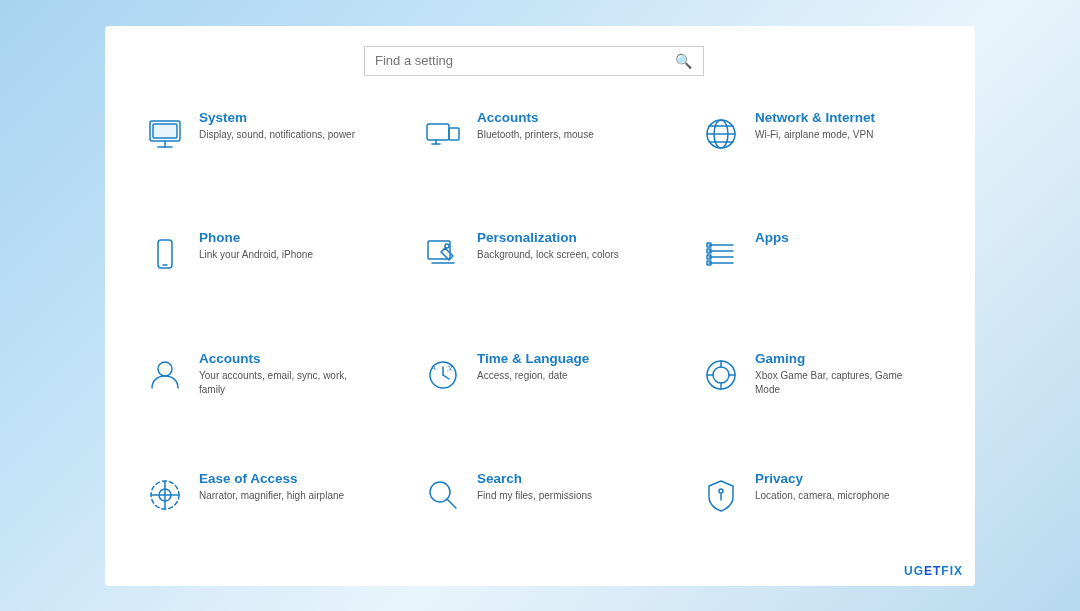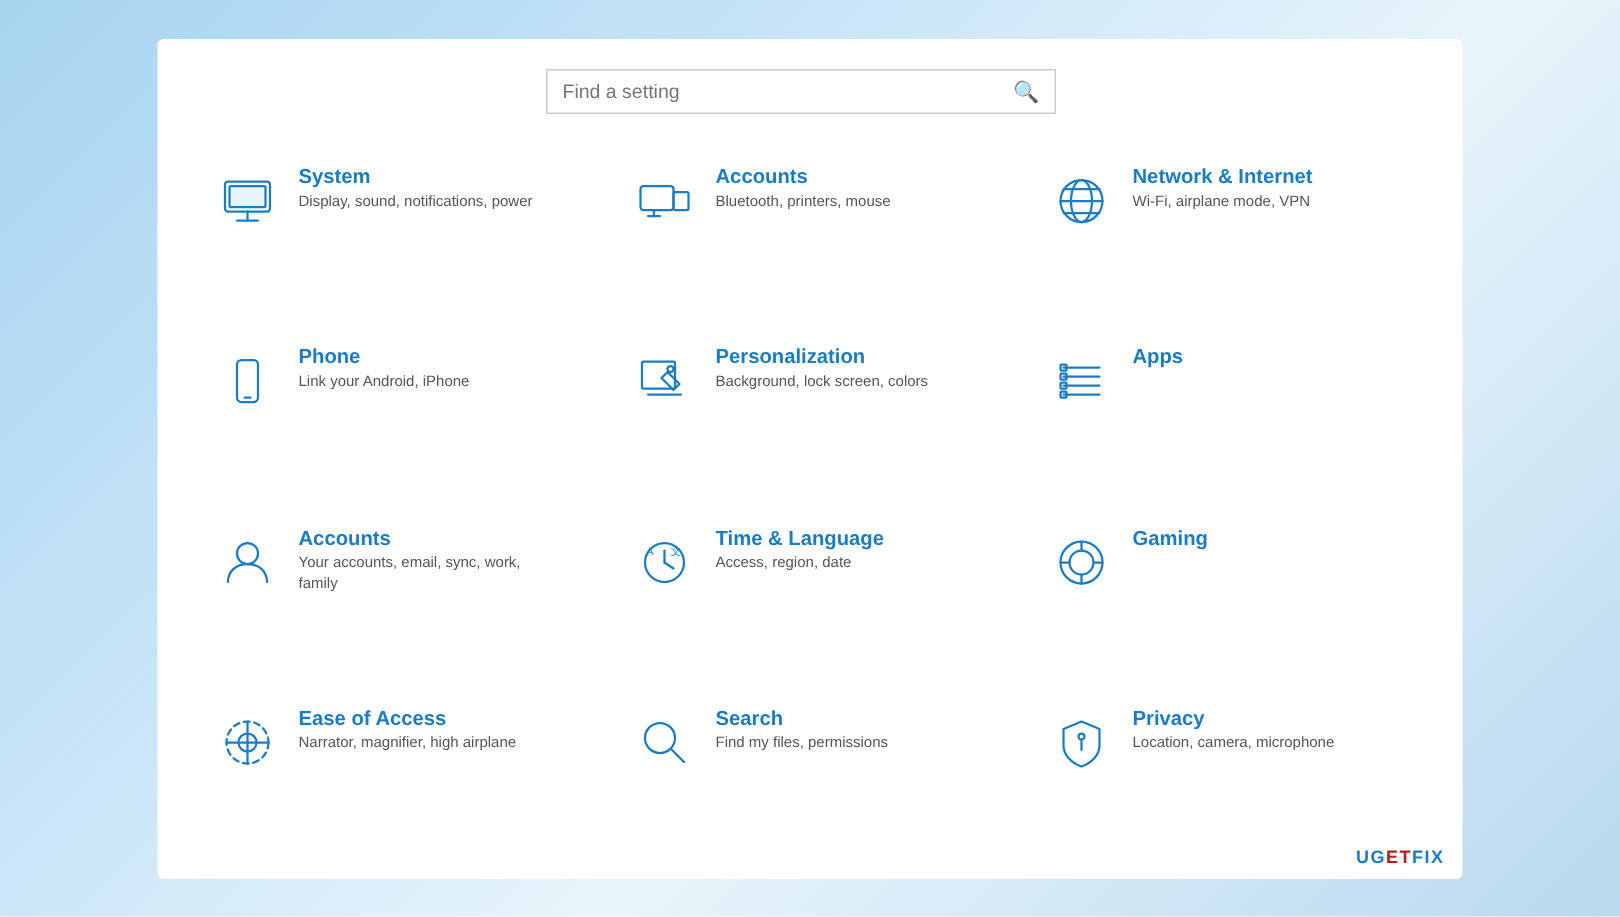--- a/index.html
+++ b/index.html
@@ -110,21 +110,21 @@
       position: absolute;
       bottom: 8px;
       right: 12px;
       font-size: 12px;
       font-weight: bold;
       color: #1a7dc4;
       letter-spacing: 1px;
     }
 
     .watermark span {
-      color: #b91c1c;
+      color: #1d4ed8;
     }
   </style>
 </head>
 <body>
 
 <div class="settings-panel">
   <div class="search-bar">
     <input type="text" placeholder="Find a setting" style="">
     <span class="search-icon-svg">🔍</span>
   </div>
@@ -249,20 +249,21 @@
             <circle cx="18" cy="18" r="14"></circle>
             <circle cx="18" cy="18" r="8"></circle>
             <line x1="4" y1="18" x2="10" y2="18"></line>
             <line x1="26" y1="18" x2="32" y2="18"></line>
             <line x1="18" y1="4" x2="18" y2="10"></line>
             <line x1="18" y1="26" x2="18" y2="32"></line>
           </svg>
     </div>
     <div class="item-text">
       <div class="item-title">Gaming</div>
+      <div class="item-desc">Xbox Game Bar, captures, Game Mode</div>
     </div>
   </div>
       <div class="grid-item">
     <div class="icon-wrap">
       <svg viewBox="0 0 36 36">
             <circle cx="18" cy="18" r="14" stroke-dasharray="4 3"></circle>
             <circle cx="18" cy="18" r="6"></circle>
             <line x1="18" y1="4" x2="18" y2="32"></line>
             <line x1="4" y1="18" x2="32" y2="18"></line>
           </svg>

